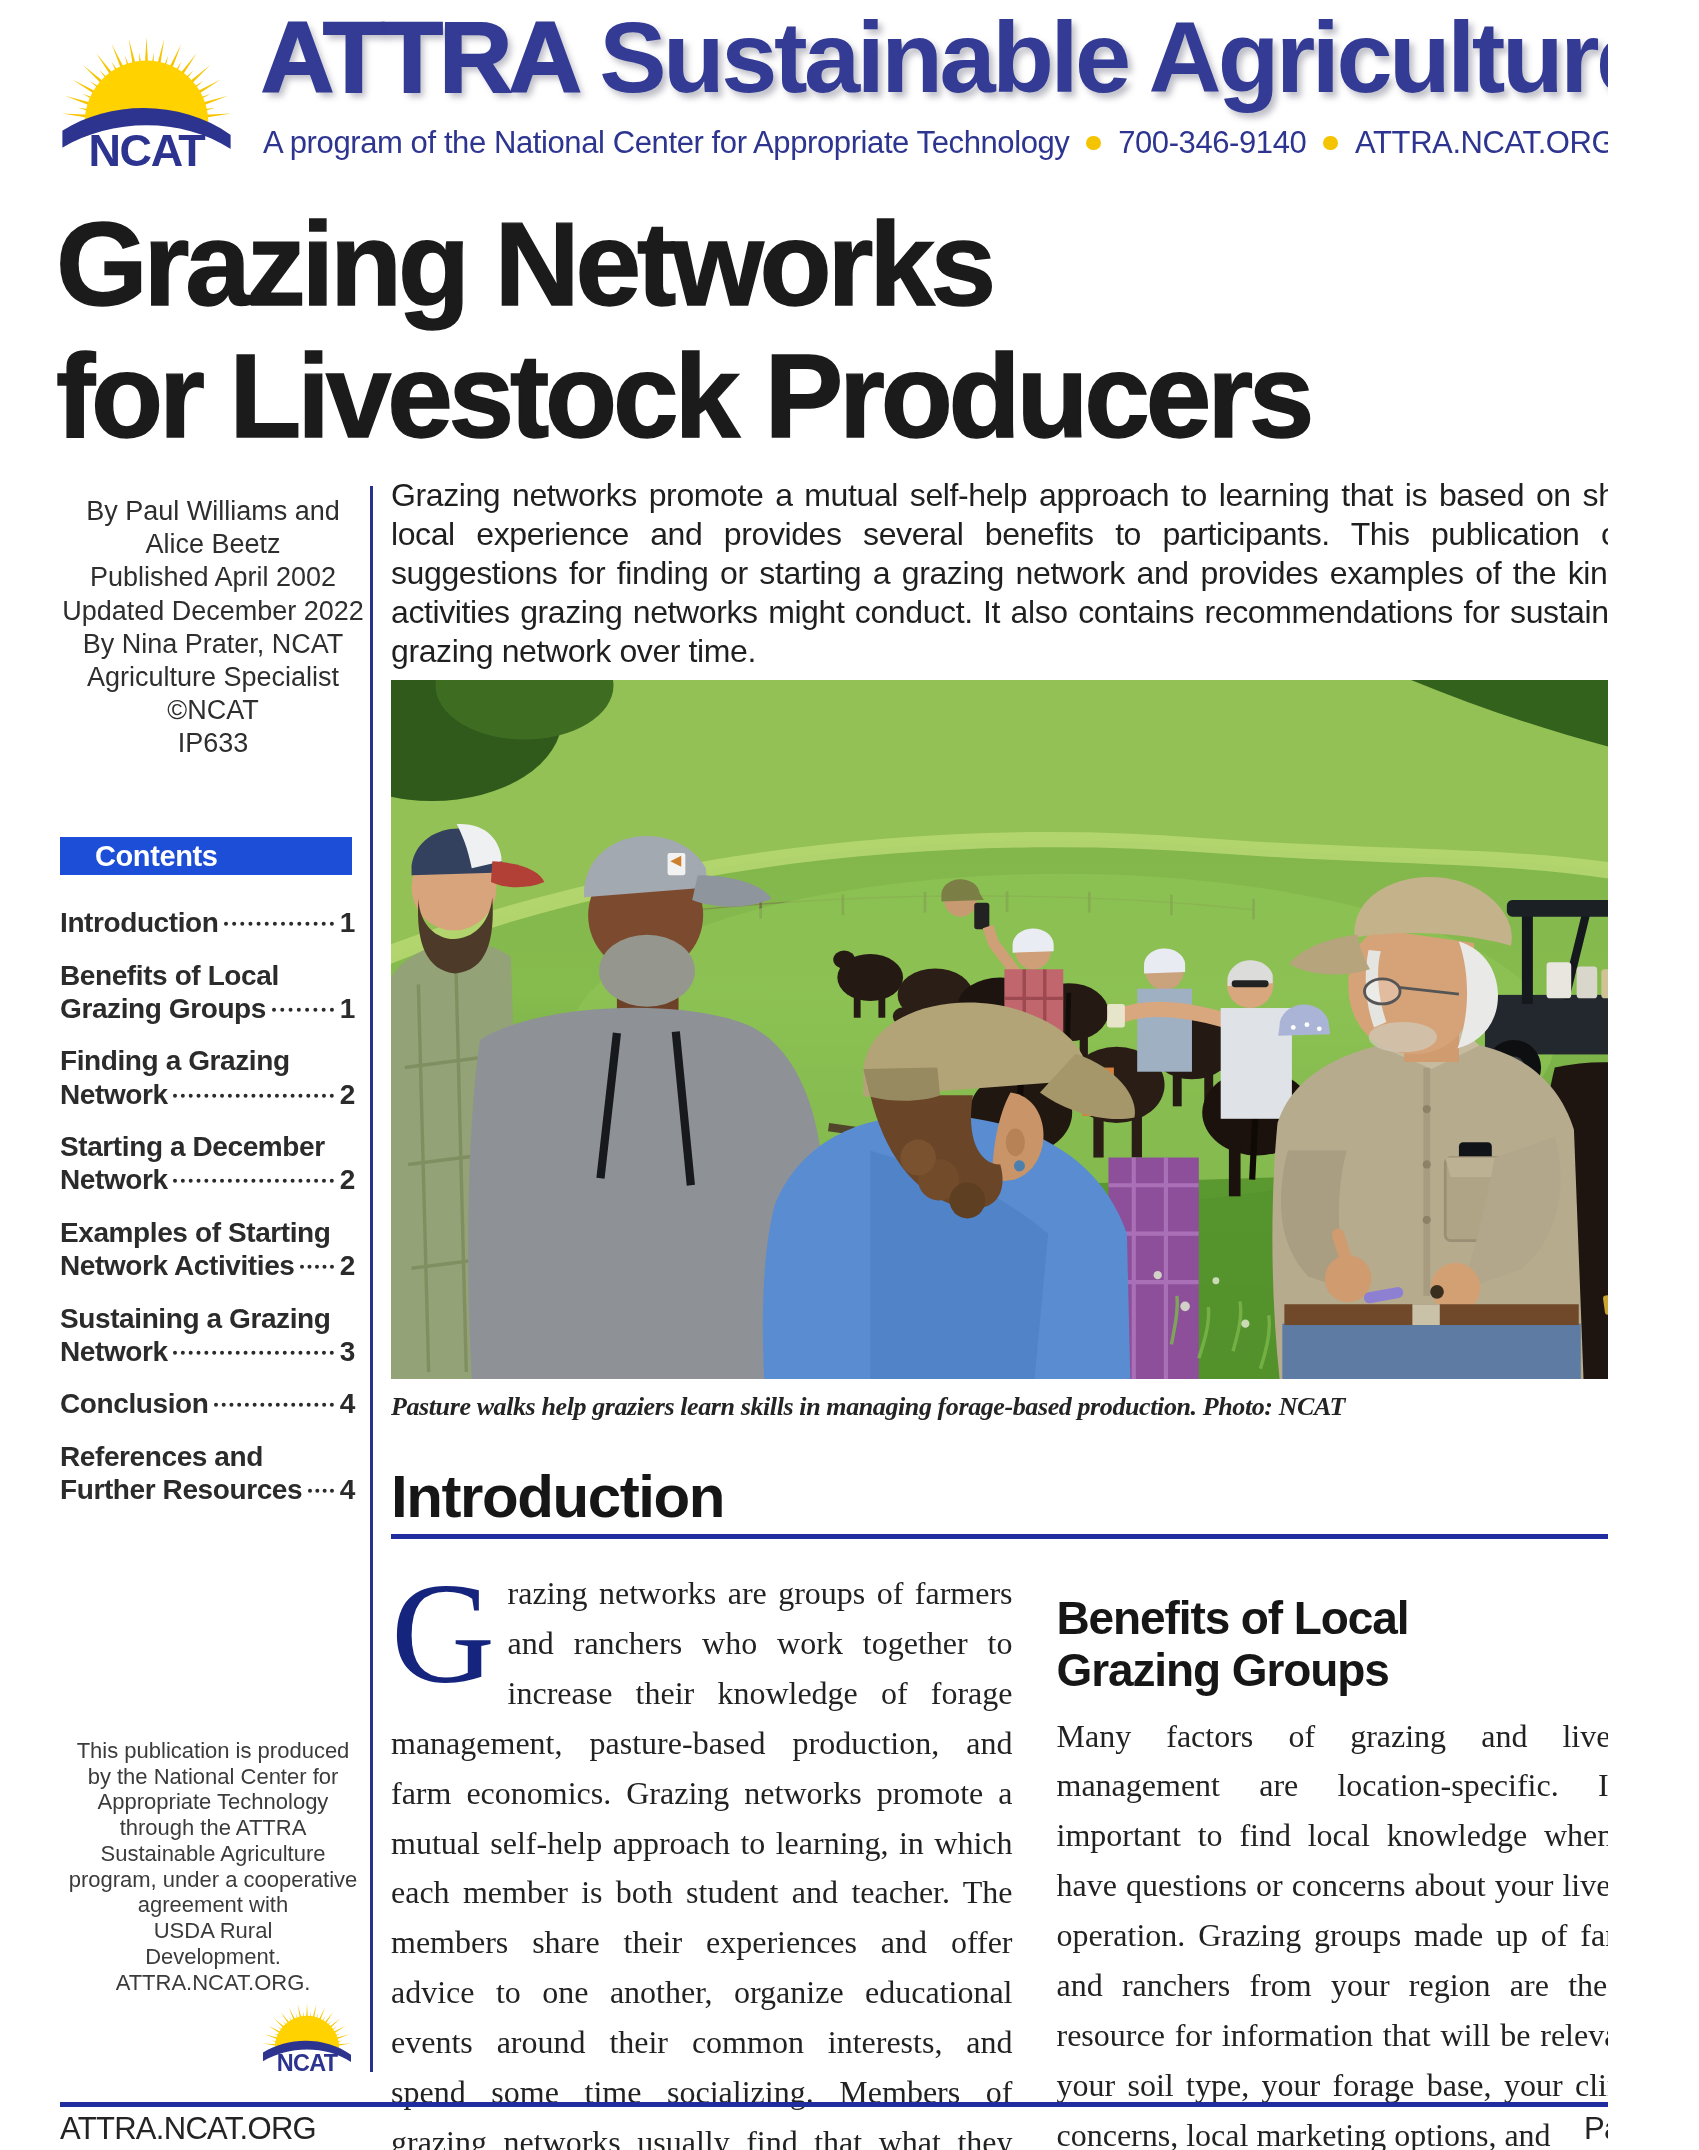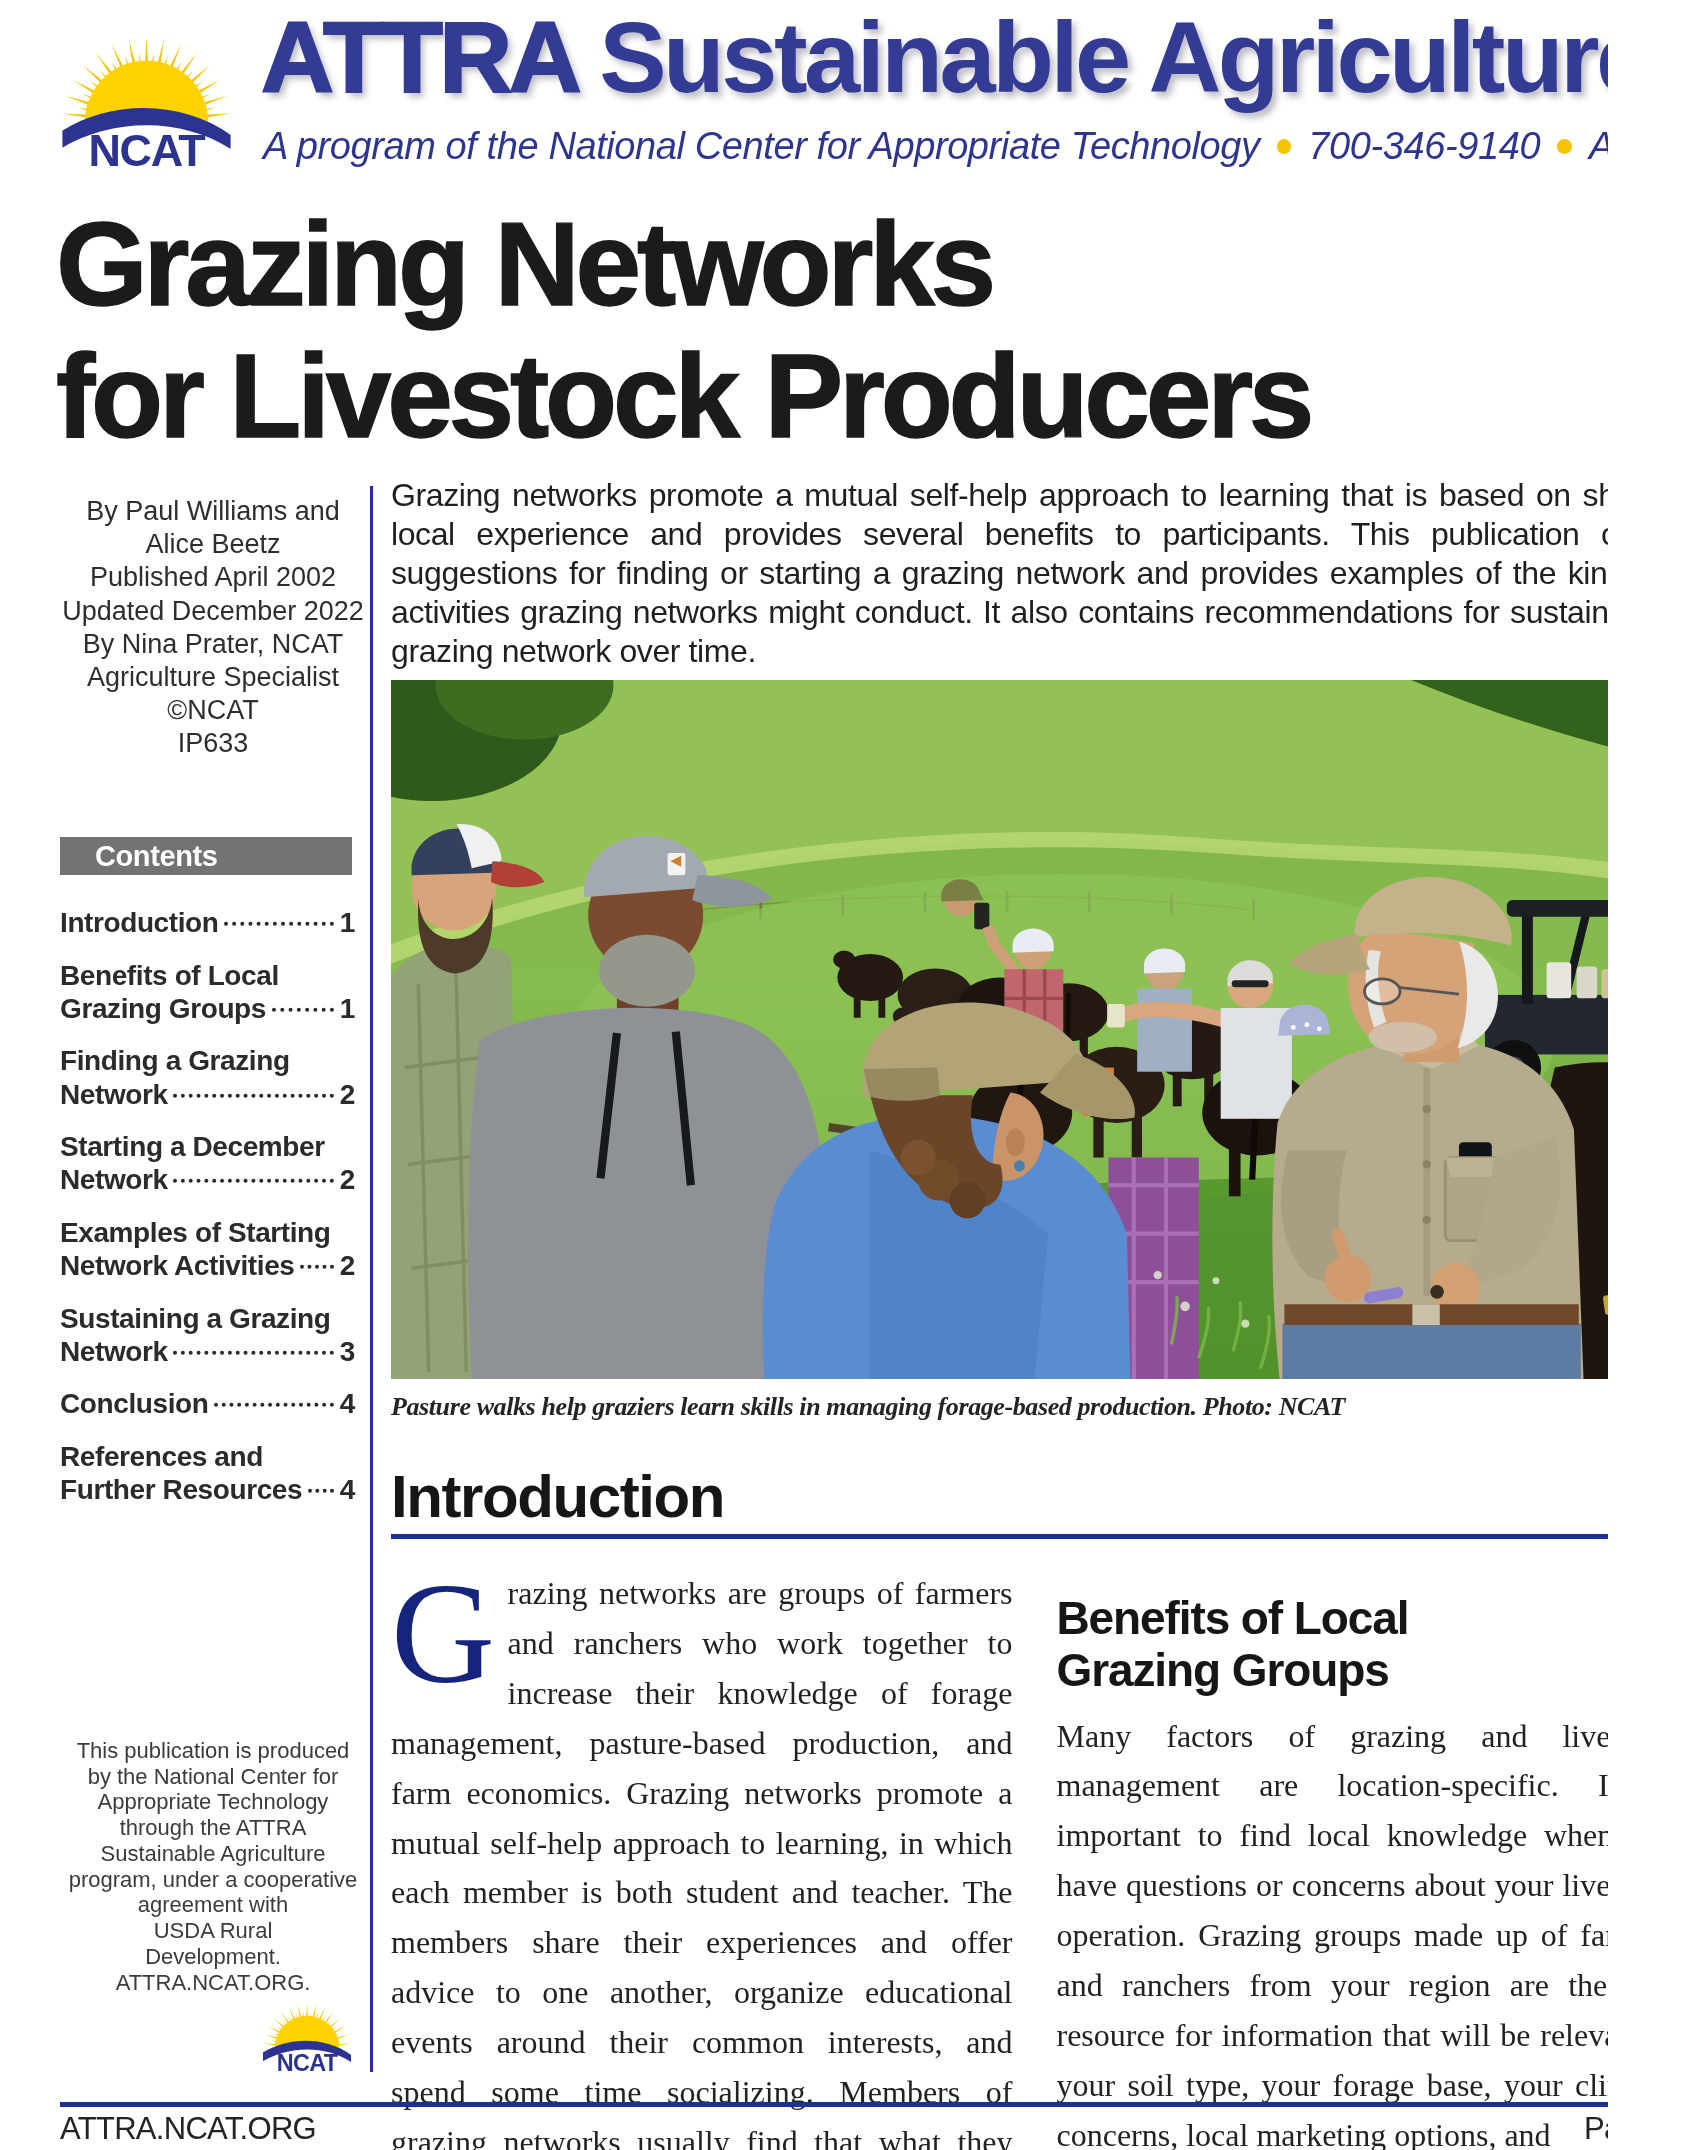--- a/index.html
+++ b/index.html
@@ -6,31 +6,31 @@
   .page{position:relative;width:1608px;height:2151px;background:#fff;overflow:hidden;
         font-family:"Liberation Sans",sans-serif;color:#1f1f1f;}
   .pre{white-space:pre-line;text-align:center;}
 
   
   .header-logo{position:absolute;left:62px;top:17px;width:169px;height:151px;}
   .brand{position:absolute;left:261px;top:0px;font-size:101px;font-weight:bold;color:#333b94;
          letter-spacing:-3.5px;white-space:nowrap;text-shadow:4.2px 4.9px 6.3px rgba(110,110,130,.45);}
   .brand .attra{margin-right:21px;-webkit-text-stroke:2.1px #333b94;}
   .tagline{position:absolute;left:263px;top:125px;width:1415px;display:flex;align-items:center;
-           gap:17px;font-size:38px;color:#2d3590;white-space:nowrap;letter-spacing:-0.4px;font-style:italic;}
+           gap:17px;font-size:31px;color:#2d3590;white-space:nowrap;letter-spacing:-0.4px;}
   .dot{width:14.7px;height:14.7px;border-radius:50%;background:#f4c400;flex:0 0 auto;}
 
   
   .page-title{position:absolute;left:56px;top:198px;font-size:118px;line-height:1.12;font-weight:bold;
               letter-spacing:-4.2px;color:#1b1b1b;-webkit-text-stroke:1.4px #1b1b1b;}
 
   
   .byline{position:absolute;left:60px;top:495px;width:306px;font-size:27px;line-height:1.23;color:#2e2e2e;}
   .vrule{position:absolute;left:370px;top:486px;width:2.8px;height:1586px;background:#28308f;}
-  .contents-box{position:absolute;left:60px;top:837px;width:292px;height:38px;background:#737373;
+  .contents-box{position:absolute;left:60px;top:837px;width:292px;height:38px;background:#1d4ed8;
                 color:#fff;font-size:29px;font-weight:bold;line-height:38px;padding-left:35px;
                 box-sizing:border-box;letter-spacing:-0.4px;}
   .toc{position:absolute;left:60px;top:906px;width:295px;font-size:28px;font-weight:bold;
        color:#2b2b2b;line-height:1.18;letter-spacing:-0.4px;}
   .toc-item{margin-bottom:19.7px;}
   .toc-row{display:flex;align-items:baseline;}
   .toc-row .lbl{flex:0 0 auto;}
   .leader{flex:1 1 auto;margin:0 5.6px;border-bottom:4.9px dotted #2b2b2b;height:0;
           transform:translateY(-6.3px);min-width:19.7px;}
   .pg{flex:0 0 auto;}

